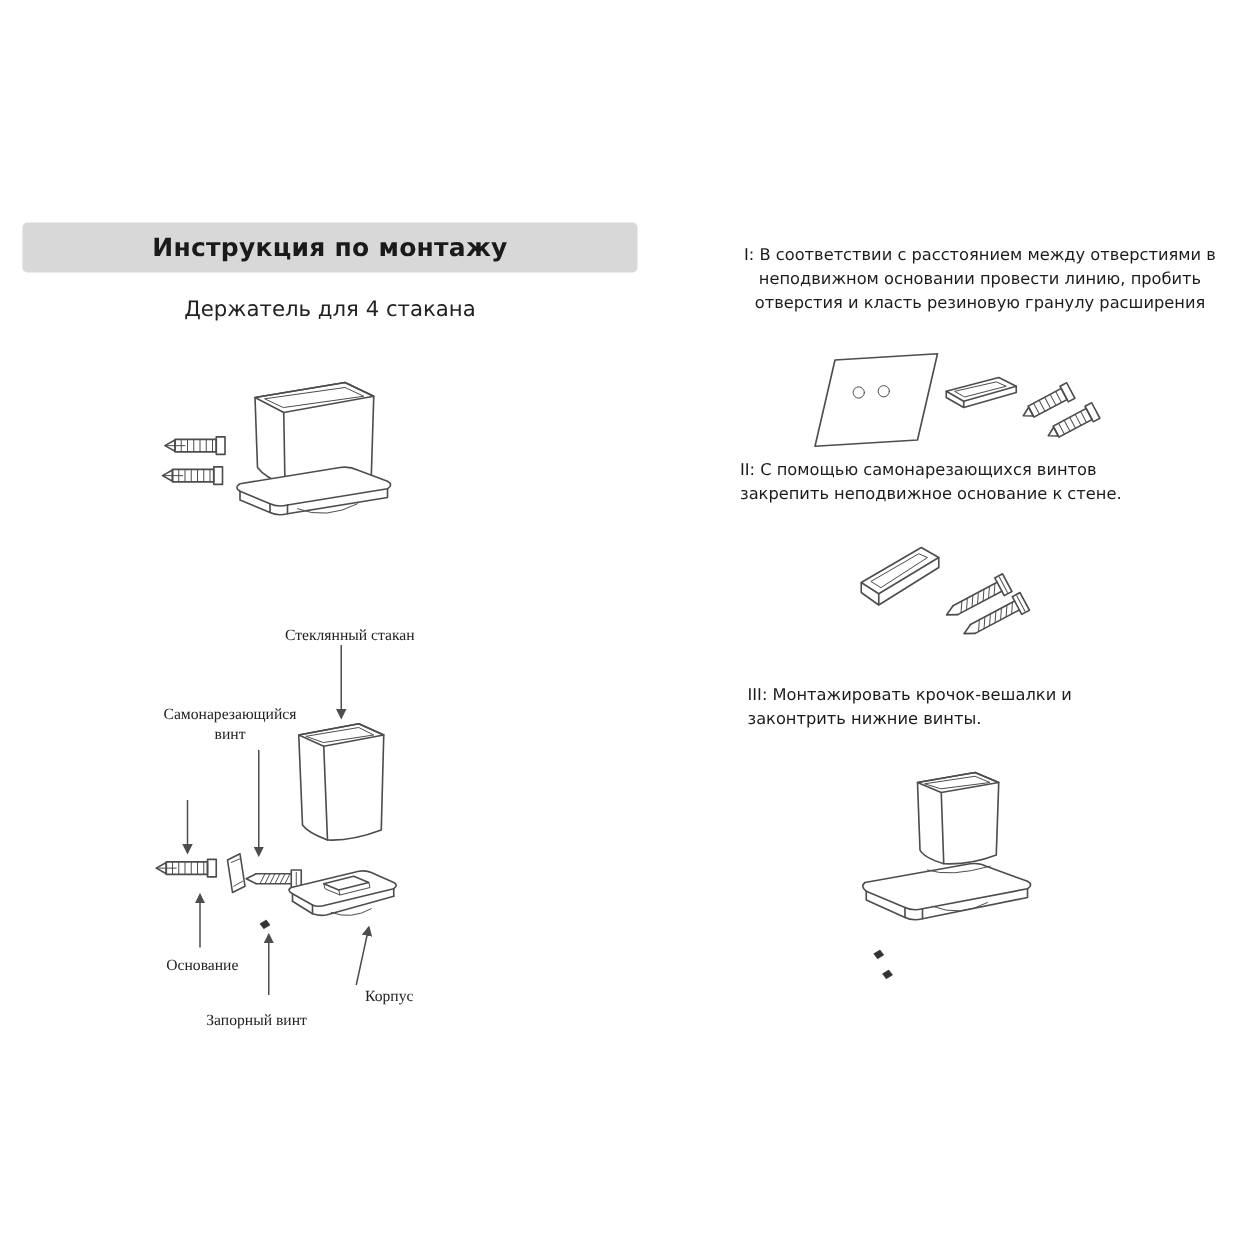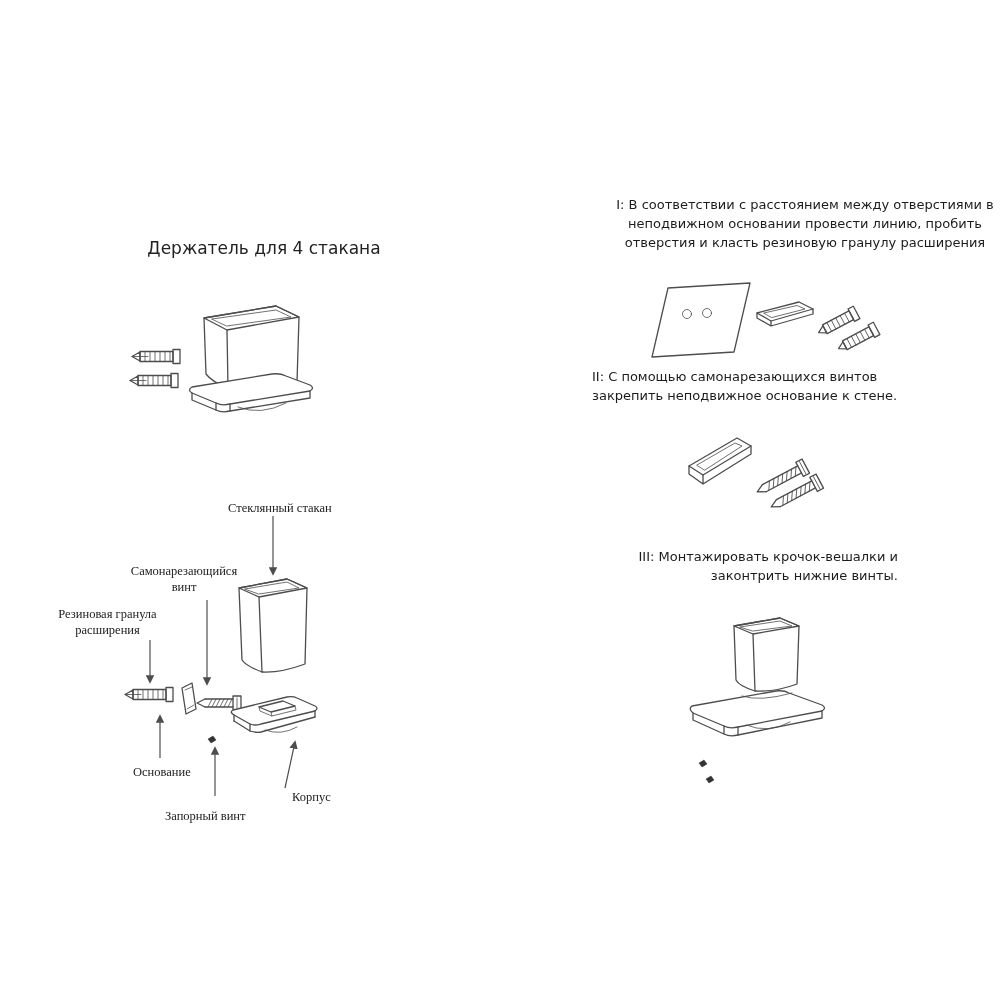--- a/index.html
+++ b/index.html
@@ -6,33 +6,36 @@
   html,body { width:1000px; height:1000px; background:#fff; }
   body { font-family:"DejaVu Sans", sans-serif; position:relative; overflow:hidden; color:var(--text,#1f1f1f); }
   .page { position:absolute; left:0; top:0; width:1000px; height:1000px; background:#fff; }
   .abs { position:absolute; }
   .header-bar { left:18px; top:178px; width:492px; height:40px; background:var(--header-bg,#d8d8d8); border-radius:4px; display:flex; align-items:center; justify-content:center; }
   .title { font-size:20px; font-weight:bold; color:#1a1a1a; letter-spacing:0.2px; }
   .subtitle { left:18px; top:238px; width:492px; text-align:center; font-size:17px; color:#222; }
   .lbl { font-size:12.5px; color:#222; line-height:1.3; white-space:nowrap;font-family:Liberation Serif, serif; }
   .lbl.wrap { white-space:normal; overflow-wrap:break-word; word-break:break-word; text-align:center; }
   .step-text { font-size:13px; color:#1c1c1c; line-height:1.45; }
-  .centered { text-align:center;margin-left:21px; }
+  .centered { text-align:center; }
   svg { overflow:visible; display:block; }
   .stroke { fill:none; stroke:var(--line-art,#4d4d4d); stroke-width:1.3; stroke-linejoin:round; stroke-linecap:round; }
   .thin { stroke-width:0.8; }
   .fillw { fill:#fff; }
   .dark { fill:#333; stroke:#333; stroke-width:0.5; }
   .arrow { stroke:var(--line-art,#4d4d4d); stroke-width:1.2; }
 </style>
 </head>
 <body>
 
 <div class="page">
 
+  <div class="abs header-bar">
+    <div class="title">Инструкция по монтажу</div>
+  </div>
   <div class="abs subtitle">Держатель для 4 стакана</div>
 
   <svg class="abs" style="left:126px; top:288px;" width="205" height="180" viewBox="0 0 205 180">
     <g transform="translate(14,62)">
       <path class="stroke" d="M0 2 L-8 6.5 L0 11 Z"></path>
       <rect class="stroke" x="0" y="1.5" width="33" height="10"></rect>
       <rect class="stroke" x="33" y="-0.5" width="7" height="14"></rect>
       <path class="stroke thin" d="M5 1.5 V11.5 M10 1.5 V11.5 M15 1.5 V11.5 M20 1.5 V11.5 M25 1.5 V11.5 M30 1.5 V11.5"></path>
       <path class="stroke thin" d="M-8 6.5 H8"></path>
     </g>
@@ -109,21 +112,20 @@
       <path class="stroke thin" d="M42 44 Q58 50 74 41"></path>
     </g>
 
     <g transform="translate(152,246)">
       <path class="dark" d="M1 3 L6 0 L9 4 L4 7 Z"></path>
     </g>
   </svg>
 
   <div class="abs lbl" style="left:228px; top:500px;">Стеклянный стакан</div>
   <div class="abs lbl wrap" style="left:130px; top:563px; width:108px;">Самонарезающийся винт</div>
-  <div class="abs lbl wrap" style="left:50px; top:606px; width:115px;">Резиновая гранула расширения</div>
   <div class="abs lbl" style="left:133px; top:764px;">Основание</div>
   <div class="abs lbl" style="left:165px; top:808px;">Запорный винт</div>
   <div class="abs lbl" style="left:268px; top:789px;margin-left:24px;">Корпус</div>
 
   <div class="abs step-text centered" style="left:588px; top:196px; width:392px;">I: В соответствии с расстоянием между отверстиями в неподвижном основании провести линию, пробить отверстия и класть резиновую гранулу расширения</div>
 
   <svg class="abs" style="left:632px; top:272px;" width="345" height="92" viewBox="0 0 345 92">
     <g>
       <path class="stroke fillw" d="M36 16 L118 11 L102 80 L20 85 Z"></path>
       <circle class="stroke thin" cx="55" cy="42" r="4.5"></circle>
@@ -165,21 +167,21 @@
     </g>
     <g transform="translate(112,79) rotate(-28)">
       <path class="stroke" d="M0 3 L-8 7 L0 11"></path>
       <path class="stroke" d="M0 3 H40 M0 11 H40"></path>
       <rect class="stroke" x="40" y="-1" width="7" height="16"></rect>
       <path class="stroke thin" d="M3 11 L8 3 M8 11 L13 3 M13 11 L18 3 M18 11 L23 3 M23 11 L28 3 M28 11 L33 3 M33 11 L38 3"></path>
       <path class="stroke thin" d="M43.5 0 V14"></path>
     </g>
   </svg>
 
-  <div class="abs step-text" style="left:598px; top:548px; width:300px;text-align:right;">III: Монтажировать крочок-вешалки и законтрить нижние винты.</div>
+  <div class="abs step-text" style="left:598px; top:548px; width:300px;">III: Монтажировать крочок-вешалки и законтрить нижние винты.</div>
 
   <svg class="abs" style="left:658px; top:598px;" width="200" height="205" viewBox="0 0 200 205">
     <g>
       <path class="stroke fillw" d="M76 28 L122 20 L141 28 L139 86 Q118 94 97 93 Q81 88 78 82 Z"></path>
       <path class="stroke" d="M76 28 L122 20 L141 28 L95 36 Z"></path>
       <path class="stroke thin" d="M82 29 L122 23 L134 28 L95 33 Z"></path>
       <path class="stroke" d="M95 36 L97 93"></path>
     </g>
     <g transform="translate(0,8)">
       <path class="stroke fillw" d="M34 100 L118 85 Q126 84 131 87 L164 99 Q169 102 164 105 L80 121 Q72 123 66 120 L35 107 Q30 103 34 100 Z"></path>

